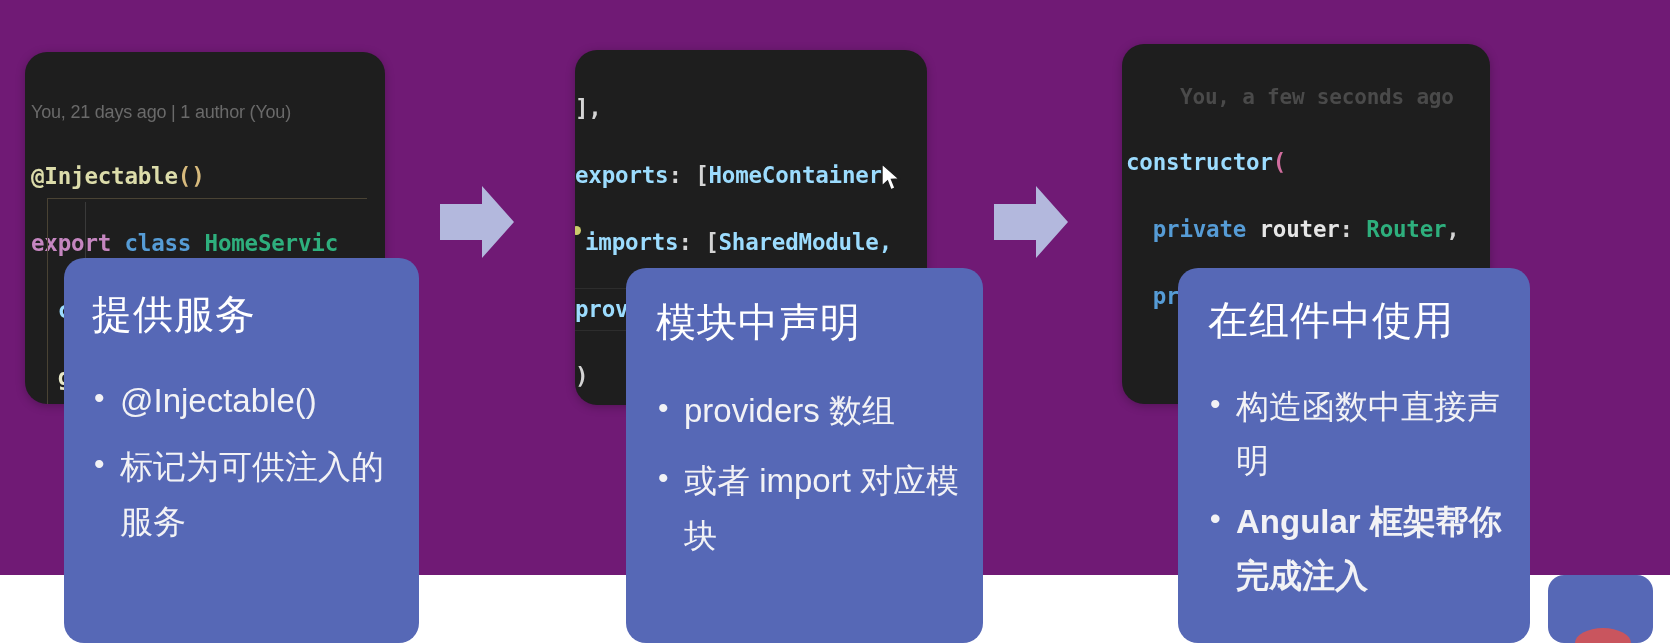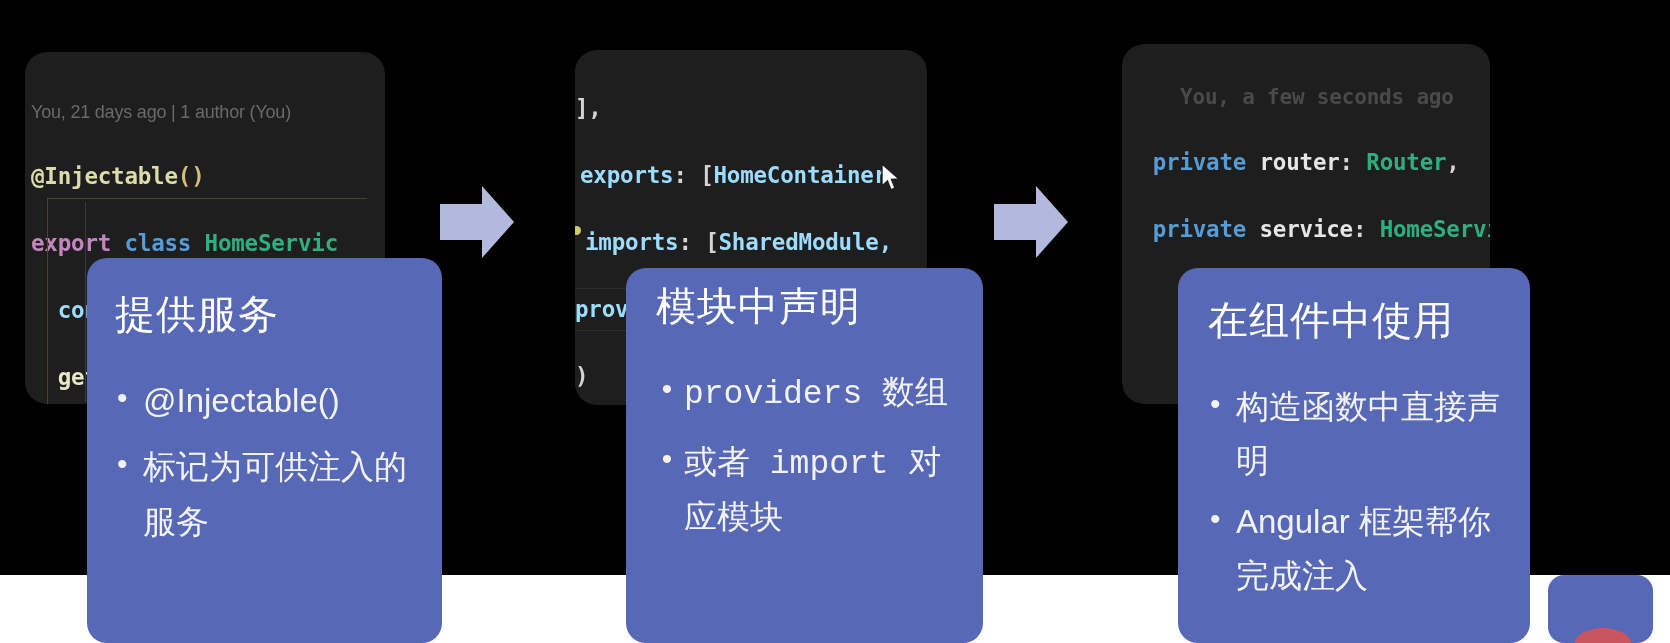--- a/index.html
+++ b/index.html
@@ -11,21 +11,21 @@
     font-family: "Liberation Sans", sans-serif;
     overflow: hidden;
     position: relative;
   }
 
   .stage {
     position: absolute;
     inset: 0;
     width: 1670px;
     height: 575px;
-    background: #000000;
+    background: #701a75;
   }
 
   
   .code-panel {
     position: absolute;
     background: #1e1e1e;
     border-radius: 22px;
     overflow: hidden;
     font-family: "DejaVu Sans Mono", "Liberation Mono", monospace;
     font-weight: 700;
@@ -150,89 +150,90 @@
       
       
       
       
     </div>
     <div class="guide-top" style="left:22px; top:146px; width:320px;"></div>
     <div class="guide" style="left:22px; top:146px; height:206px;"></div>
     <div class="guide" style="left:60px; top:150px; height:200px; background:#3a3a3a;"></div>
   </div>
 
-  <div class="blue-card" style="left:87px; top:258px; width:355px; height:385px; padding:34px 26px 0 28px;">
+  <div class="blue-card" style="left:64px; top:258px; width:355px; height:385px; padding:34px 26px 0 28px;">
     <div class="card-title">提供服务</div>
     <ul class="card-list" style="margin-top:38px;">
       <li>@Injectable()</li>
       <li style="margin-top:12px;">标记为可供注入的服务</li>
     </ul>
   </div>
 
   <div class="arrow" style="left:438px; top:182px; width:78px; height:80px;">
     <svg width="78" height="80" viewBox="0 0 78 80">
       <path d="M2 22 L44 22 L44 4 L76 40 L44 76 L44 58 L2 58 Z" fill="#b3b8dd"></path>
     </svg>
   </div>
 
   <div class="code-panel" style="left:575px; top:50px; width:352px; height:355px;">
     <div class="code-inner" style="padding:6px 0 0 0;">
       <div class="cline" style="padding-left:0px;"><span class="t-plain">],</span></div>
-      <div class="cline" style="padding-left:0px;text-align:center;"><span class="t-key">exports</span><span class="t-plain">: [</span><span class="t-type" style="color:#9cdcfe;">HomeContainer</span></div>
+      <div class="cline" style="padding-left:0px;"><span class="t-key">exports</span><span class="t-plain">: [</span><span class="t-type" style="color:#9cdcfe;">HomeContainer</span></div>
       <div class="cline" style="padding-left:10px;"><span class="t-key">imports</span><span class="t-plain">: [</span><span class="t-type" style="color:#9cdcfe;">SharedModule,</span></div>
       <div class="cline" style="padding-left:0px;"><span class="t-key">providers</span><span class="t-plain">: [</span><span class="t-type" style="color:#9cdcfe;">HomeService</span></div>
       <div class="cline" style="padding-left:0px;"><span class="t-plain">)</span></div>
       
       
     </div>
     <div class="fold-dot" style="left:-3px; top:176px;"></div>
     <div class="guide-top" style="left:0px; top:238px; width:352px; background:#2d2d2d;"></div>
     <div class="guide-top" style="left:0px; top:280px; width:352px; background:#2d2d2d;"></div>
   </div>
 
   <div class="cursor" style="left:880px; top:163px;">
     <svg width="22" height="30" viewBox="0 0 22 30">
       <path d="M2 1 L2 23 L7.5 18 L11 27 L15 25 L11.5 16.5 L19 16 Z" fill="#ffffff" stroke="#1e1e1e" stroke-width="1.4"></path>
     </svg>
   </div>
 
-  <div class="blue-card" style="left:626px; top:268px; width:357px; height:375px; padding:16px 22px 0 30px;">
+  <div class="blue-card" style="left:626px; top:268px; width:357px; height:375px; padding:32px 22px 0 30px;">
     <div class="card-title">模块中声明</div>
-    <ul class="card-list" style="margin-top:40px;font-family:Liberation Mono, monospace;">
+    <ul class="card-list" style="margin-top:40px;">
       <li>providers 数组</li>
       <li style="margin-top:16px;">或者 import 对应模块</li>
     </ul>
   </div>
 
   <div class="arrow" style="left:992px; top:182px; width:78px; height:80px;">
     <svg width="78" height="80" viewBox="0 0 78 80">
       <path d="M2 22 L44 22 L44 4 L76 40 L44 76 L44 58 L2 58 Z" fill="#b3b8dd"></path>
     </svg>
   </div>
 
   <div class="code-panel" style="left:1122px; top:44px; width:368px; height:360px;">
     <div class="code-inner" style="padding:2px 0 0 4px;">
       <div class="cline t-blame2" style="line-height:26px; font-size:21px; padding-left:54px;">You, a few seconds ago</div>
+      <div class="cline"><span class="t-key">constructor</span><span class="t-paren">(</span></div>
       <div class="cline"><span class="t-plain">  </span><span class="t-kw2">private</span><span class="t-plain"> </span><span class="t-white">router</span><span class="t-plain">: </span><span class="t-type">Router</span><span class="t-plain">,</span></div>
       <div class="cline"><span class="t-plain">  </span><span class="t-kw2">private</span><span class="t-plain"> </span><span class="t-white">service</span><span class="t-plain">: </span><span class="t-type">HomeServic</span></div>
       <div class="cline"><span class="t-plain"> </span></div>
       
       
       
       
       
       
       
     </div>
   </div>
 
   <div class="blue-card" style="left:1178px; top:268px; width:352px; height:375px; padding:30px 18px 0 30px;">
     <div class="card-title">在组件中使用</div>
     <ul class="card-list" style="margin-top:38px;">
       <li>构造函数中直接声明</li>
-      <li style="margin-top:6px;">Angular 框架帮你完成注入</li>
+      <li style="margin-top:6px;font-weight:bold;">Angular 框架帮你完成注入</li>
     </ul>
   </div>
 
   <div class="blue-card" style="left:1548px; top:575px; width:105px; height:68px; border-radius:16px;"></div>
   <div class="red-dot" style="left:1575px; top:628px; width:56px; height:30px;"></div>
 
 </div>
 
 </body></html>

